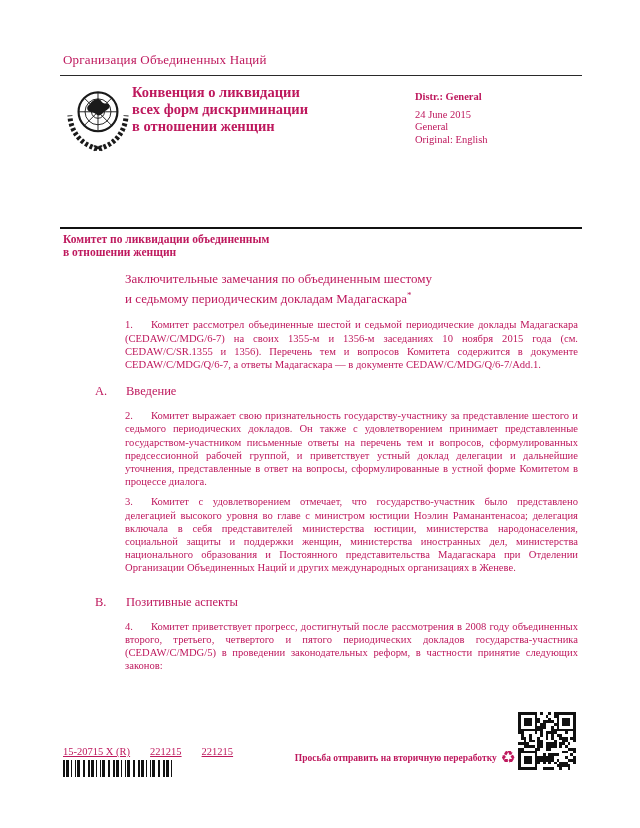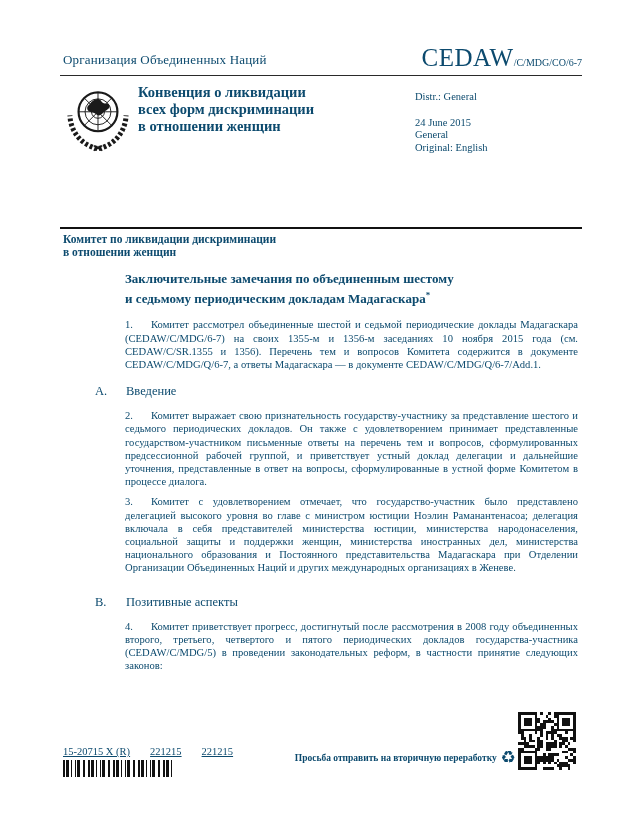--- a/index.html
+++ b/index.html
@@ -1,35 +1,35 @@
 <!DOCTYPE html>
 <html><head>
 <meta charset="utf-8">
 <style>
   html,body{margin:0;padding:0;background:#ffffff;}
   .page{
     position:relative;width:640px;height:828px;background:#fff;
-    font-family:"Liberation Serif","DejaVu Serif",serif;color:#0c4a6e;
+    font-family:"Liberation Serif","DejaVu Serif",serif;color:#be185d;
     overflow:hidden;
   }
   
   .org-name{position:absolute;left:63px;top:52px;font-size:13px;letter-spacing:.2px;}
   .doc-symbol{position:absolute;right:58px;top:44px;white-space:nowrap;}
   .doc-symbol .big{font-size:25px;letter-spacing:.5px;}
   .doc-symbol .suffix{font-size:10px;}
   .rule-thin{position:absolute;left:60px;right:58px;top:75px;border-top:1.5px solid #2a2a2a;}
   .emblem{position:absolute;left:62px;top:83px;width:72px;height:69px;}
-  .conv-title{position:absolute;left:138px;top:84px;font-size:14.5px;font-weight:bold;line-height:17px;}
+  .conv-title{position:absolute;left:132px;top:84px;font-size:14.5px;font-weight:bold;line-height:17px;}
   .distr-block{position:absolute;left:415px;top:91px;font-size:10.5px;line-height:12.5px;}
-  .distr-block .distr{margin-bottom:13px;}
+  .distr-block .distr{margin-bottom:5px;font-weight:bold;}
   .rule-thick{position:absolute;left:60px;right:58px;top:227px;border-top:2.5px solid #111;}
   
   .content{position:absolute;left:63px;top:233px;width:517px;}
   .committee{font-size:11.5px;font-weight:bold;line-height:13px;}
-  .doc-title{margin:12px 0 0 62px;font-size:13px;font-weight:bold;line-height:16px;width:420px;}
+  .doc-title{margin:12px 0 0 62px;font-size:13px;font-weight:normal;line-height:16px;width:420px;}
   .doc-title sup{font-size:9px;}
   .para{margin:10px 0 0 62px;width:453px;text-align:justify;font-size:10.6px;line-height:13.2px;}
   .para-first{margin-top:11px;}
   .pnum{display:inline-block;width:26px;}
   .section-h{margin:13px 0 0 32px;font-size:12.5px;font-weight:normal;line-height:15px;}
   .section-h .slabel{display:inline-block;width:31px;}
   .section-b{margin-top:20px;}
   
   .job-line{position:absolute;left:63px;top:746px;font-size:10.5px;white-space:nowrap;text-decoration:underline;}
   .job-line .code{margin-left:20px;}
@@ -48,23 +48,20 @@
   .recycle-glyph{font-family:"DejaVu Sans",sans-serif;font-size:17px;line-height:1;}
   .qr{position:absolute;left:518px;top:712px;width:58px;height:58px;}
   .qr svg{width:100%;height:100%;shape-rendering:crispEdges;}
 </style>
 </head>
 <body>
 
 <div class="page">
 
   <div class="org-name">Организация Объединенных Наций</div>
-  <div class="doc-symbol">
-    <span class="big">CEDAW</span><span class="suffix">/C/MDG/CO/6-7</span>
-  </div>
   <div class="rule-thin"></div>
 
   <div class="emblem">
     <svg viewBox="0 0 100 96">
       <g fill="none" stroke="#1a1a1a">
         <circle cx="50" cy="40" r="27" stroke-width="3"></circle>
         <circle cx="50" cy="40" r="18" stroke-width="1.3"></circle>
         <circle cx="50" cy="40" r="9" stroke-width="1.3"></circle>
         <path d="M23 40h54 M50 13v54 M31 21l38 38 M69 21L31 59" stroke-width="1.3"></path>
       </g>
@@ -87,21 +84,21 @@
     <div class="distr">Distr.: General</div>
     <div>24 June 2015</div>
     <div>General</div>
     <div>Original: English</div>
   </div>
 
   <div class="rule-thick"></div>
 
   <div class="content">
     <div class="committee">
-      <div>Комитет по ликвидации дискриминации</div>
+      <div>Комитет по ликвидации объединенным</div>
       <div>в отношении женщин</div>
     </div>
 
     <div class="doc-title">
       <div>Заключительные замечания по объединенным шестому</div>
       <div><span>и седьмому периодическим докладам Мадагаскара</span><sup>*</sup></div>
     </div>
 
     <p class="para para-first"><span class="pnum">1.</span><span>Комитет рассмотрел объединенные шестой и седьмой периодические доклады Мадагаскара (CEDAW/C/MDG/6-7) на своих 1355-м и 1356-м заседаниях 10 ноября 2015 года (см. CEDAW/C/SR.1355 и 1356). Перечень тем и вопросов Комитета содержится в документе CEDAW/C/MDG/Q/6-7, а ответы Мадагаскара — в документе CEDAW/C/MDG/Q/6-7/Add.1.</span></p>
 

